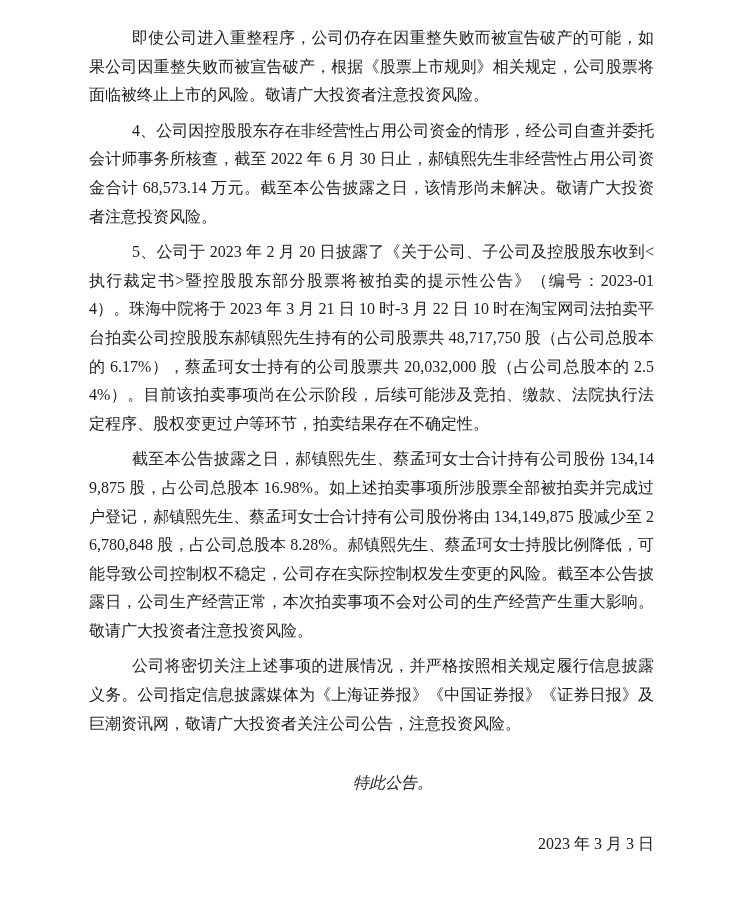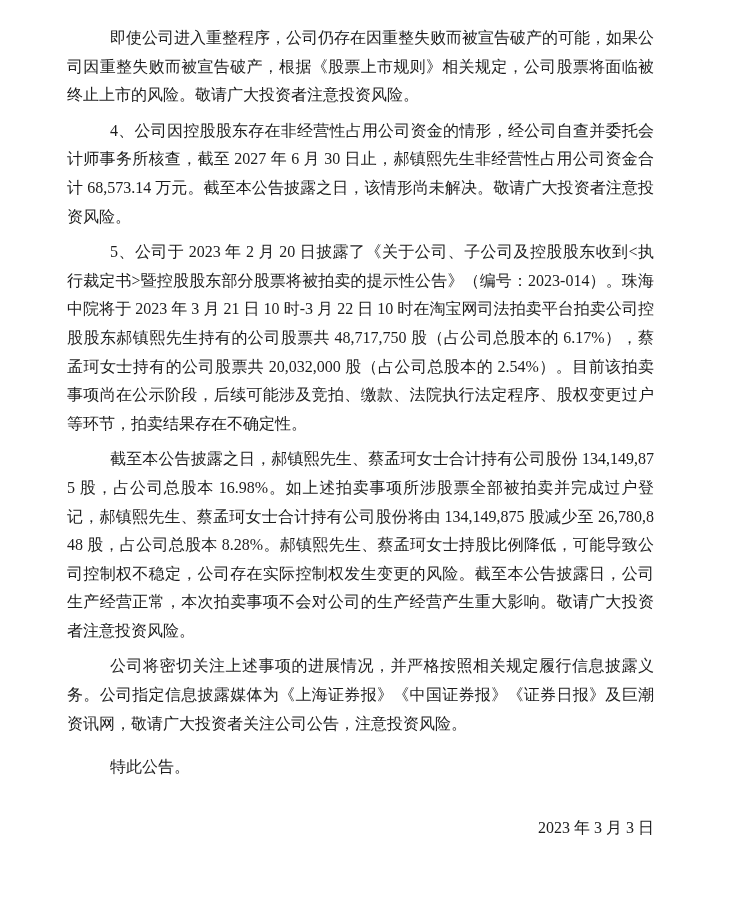--- a/index.html
+++ b/index.html
@@ -6,37 +6,38 @@
     margin: 0;
     padding: 0;
     background: #ffffff;
   }
   .page {
     position: relative;
     width: 743px;
     height: 911px;
     box-sizing: border-box;
     background: #ffffff;
-    padding: 24px 89px 0 67px;
+    padding: 24px 89px 0 89px;
     font-family: "Liberation Serif", "DejaVu Serif", serif;
     font-size: 16px;
     line-height: 28.6px;
     color: #1c1c1c;
     overflow: hidden;
   }
   .para {
     margin: 0 0 7px 0;
     text-indent: 43px;
     text-align: justify;
     text-justify: inter-ideograph;
     word-break: break-all;
   }
   .para-closing {
-    margin-top: 15px;
-    text-align: left;
+    margin-top: 31px;
+    text-align: center;
+    font-style: italic;
   }
   .signature {
     margin-top: 32px;
     margin-left: auto;
     width: -moz-fit-content;
     width: fit-content;
     text-align: right;
   }
   .sig-company {
     line-height: 28.6px;
@@ -47,21 +48,21 @@
     line-height: 28.6px;
     text-align: center;
   }
 </style>
 </head>
 <body>
 
 <div class="page">
   <p class="para">即使公司进入重整程序，公司仍存在因重整失败而被宣告破产的可能，如果公司因重整失败而被宣告破产，根据《股票上市规则》相关规定，公司股票将面临被终止上市的风险。敬请广大投资者注意投资风险。</p>
 
-  <p class="para">4、公司因控股股东存在非经营性占用公司资金的情形，经公司自查并委托会计师事务所核查，截至 2027 年 6 月 30 日止，郝镇熙先生非经营性占用公司资金合计 68,573.14 万元。截至本公告披露之日，该情形尚未解决。敬请广大投资者注意投资风险。</p>
+  <p class="para">4、公司因控股股东存在非经营性占用公司资金的情形，经公司自查并委托会计师事务所核查，截至 2022 年 6 月 30 日止，郝镇熙先生非经营性占用公司资金合计 68,573.14 万元。截至本公告披露之日，该情形尚未解决。敬请广大投资者注意投资风险。</p>
 
   <p class="para">5、公司于 2023 年 2 月 20 日披露了《关于公司、子公司及控股股东收到&lt;执行裁定书&gt;暨控股股东部分股票将被拍卖的提示性公告》（编号：2023-014）。珠海中院将于 2023 年 3 月 21 日 10 时-3 月 22 日 10 时在淘宝网司法拍卖平台拍卖公司控股股东郝镇熙先生持有的公司股票共 48,717,750 股（占公司总股本的 6.17%），蔡孟珂女士持有的公司股票共 20,032,000 股（占公司总股本的 2.54%）。目前该拍卖事项尚在公示阶段，后续可能涉及竞拍、缴款、法院执行法定程序、股权变更过户等环节，拍卖结果存在不确定性。</p>
 
   <p class="para">截至本公告披露之日，郝镇熙先生、蔡孟珂女士合计持有公司股份 134,149,875 股，占公司总股本 16.98%。如上述拍卖事项所涉股票全部被拍卖并完成过户登记，郝镇熙先生、蔡孟珂女士合计持有公司股份将由 134,149,875 股减少至 26,780,848 股，占公司总股本 8.28%。郝镇熙先生、蔡孟珂女士持股比例降低，可能导致公司控制权不稳定，公司存在实际控制权发生变更的风险。截至本公告披露日，公司生产经营正常，本次拍卖事项不会对公司的生产经营产生重大影响。敬请广大投资者注意投资风险。</p>
 
   <p class="para">公司将密切关注上述事项的进展情况，并严格按照相关规定履行信息披露义务。公司指定信息披露媒体为《上海证券报》《中国证券报》《证券日报》及巨潮资讯网，敬请广大投资者关注公司公告，注意投资风险。</p>
 
   <p class="para para-closing">特此公告。</p>
 
   <div class="signature">

